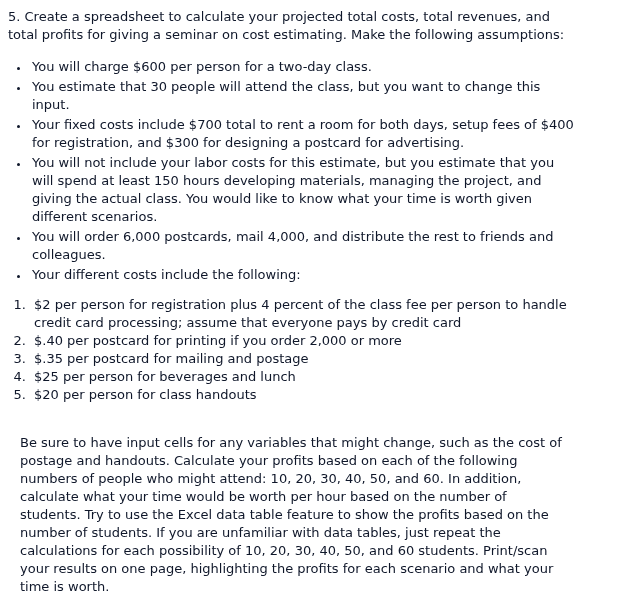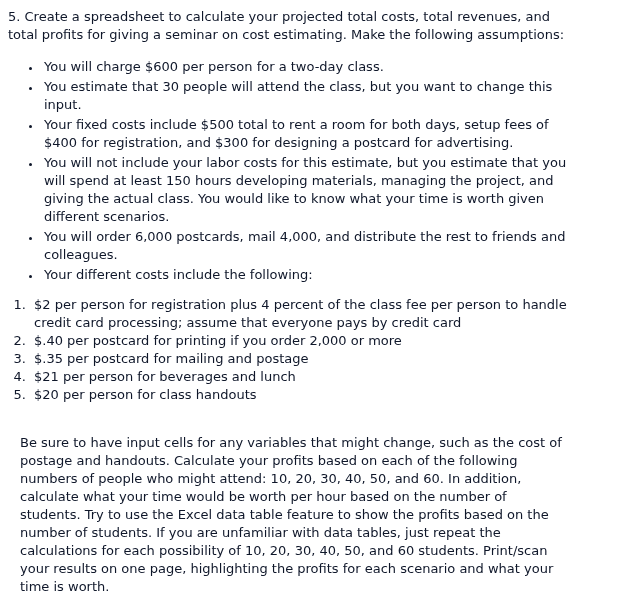--- a/index.html
+++ b/index.html
@@ -20,21 +20,21 @@
   }
   .para {
     margin: 0 0 14px 0;
   }
   ul.bullets {
     margin: 0 0 12px 0;
     padding: 0 0 0 22px;
     list-style: disc outside;
   }
   ul.bullets li {
-    margin: 0 0 2px 12px;
+    margin: 0 0 2px 0;
     padding-left: 2px;
   }
   ul.bullets li::marker {
     font-size: 11px;
   }
   ol.numbered {
     margin: 0 0 30px 0;
     padding: 0 0 0 22px;
     list-style: decimal outside;
   }
@@ -49,29 +49,29 @@
 </head>
 <body>
 
 <div class="page">
 
   <p class="para">5. Create a spreadsheet to calculate your projected total costs, total revenues, and total profits for giving a seminar on cost estimating. Make the following assumptions:</p>
 
   <ul class="bullets">
     <li>You will charge $600 per person for a two-day class.</li>
     <li>You estimate that 30 people will attend the class, but you want to change this input.</li>
-    <li>Your fixed costs include $500 total to rent a room for both days, setup fees of $400 for registration, and $300 for designing a postcard for advertising.</li>
+    <li>Your fixed costs include $700 total to rent a room for both days, setup fees of $400 for registration, and $300 for designing a postcard for advertising.</li>
     <li>You will not include your labor costs for this estimate, but you estimate that you will spend at least 150 hours developing materials, managing the project, and giving the actual class. You would like to know what your time is worth given different scenarios.</li>
     <li>You will order 6,000 postcards, mail 4,000, and distribute the rest to friends and colleagues.</li>
     <li>Your different costs include the following:</li>
   </ul>
 
   <ol class="numbered">
     <li>$2 per person for registration plus 4 percent of the class fee per person to handle credit card processing; assume that everyone pays by credit card</li>
     <li>$.40 per postcard for printing if you order 2,000 or more</li>
     <li>$.35 per postcard for mailing and postage</li>
-    <li>$21 per person for beverages and lunch</li>
+    <li>$25 per person for beverages and lunch</li>
     <li>$20 per person for class handouts</li>
   </ol>
 
   <p class="para closing">Be sure to have input cells for any variables that might change, such as the cost of postage and handouts. Calculate your profits based on each of the following numbers of people who might attend: 10, 20, 30, 40, 50, and 60. In addition, calculate what your time would be worth per hour based on the number of students. Try to use the Excel data table feature to show the profits based on the number of students. If you are unfamiliar with data tables, just repeat the calculations for each possibility of 10, 20, 30, 40, 50, and 60 students. Print/scan your results on one page, highlighting the profits for each scenario and what your time is worth.</p>
 
 </div>
 
 </body></html>

